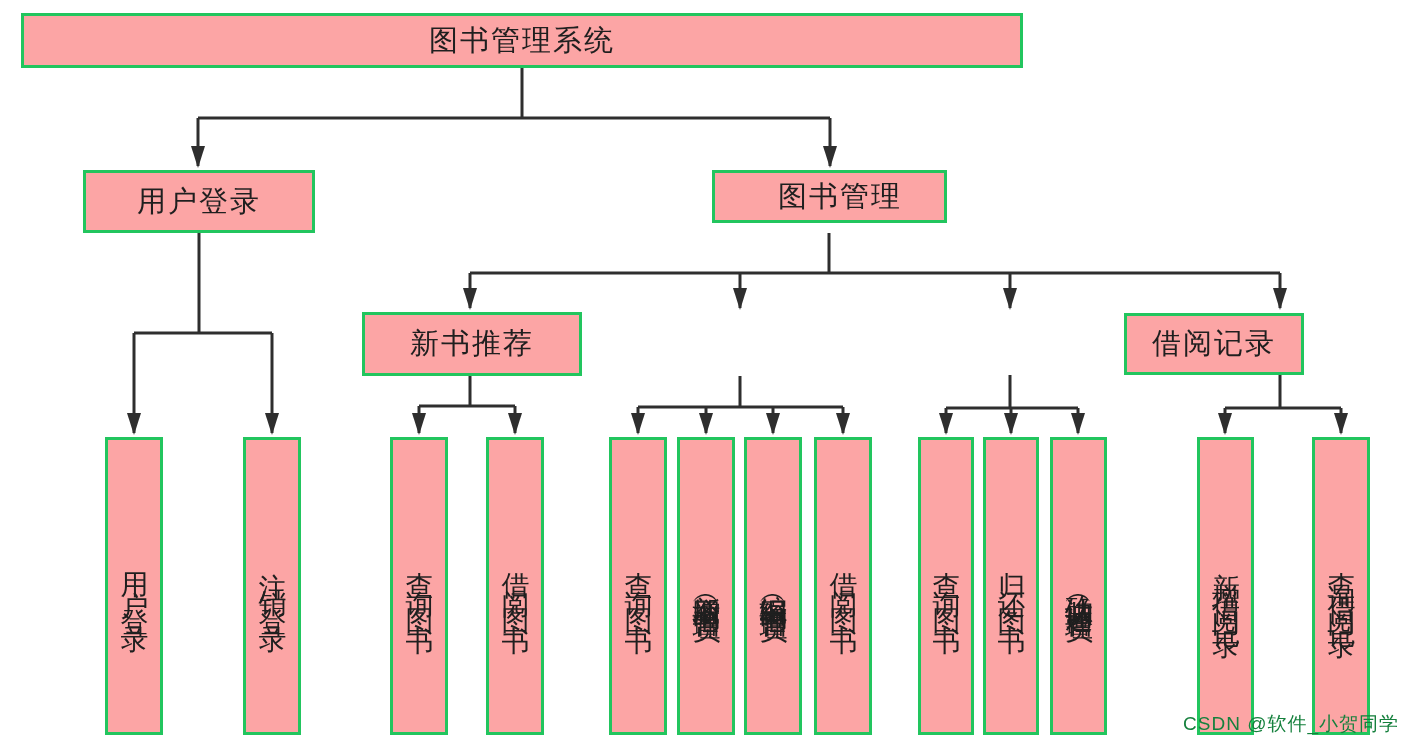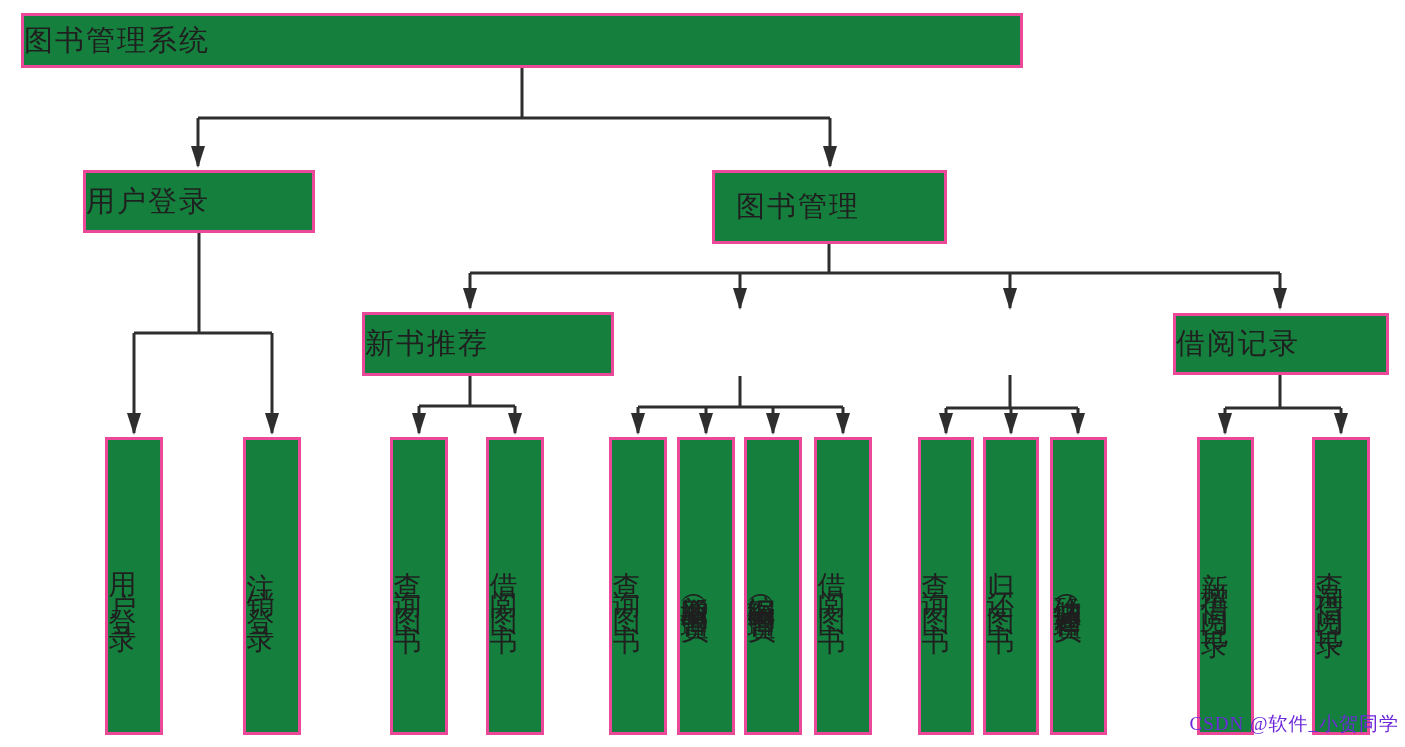--- a/index.html
+++ b/index.html
@@ -8,40 +8,41 @@
     position: relative;
     width: 1405px;
     height: 747px;
     background: #ffffff;
     overflow: hidden;
   }
   .canvas * { box-sizing: border-box; }
   svg.wires { position: absolute; left: 0; top: 0; z-index: 1; }
   .node {
     position: absolute;
-    background: #15803d;
-    border: 3px solid #ec4899;
+    background: #fca5a5;
+    border: 3px solid #22c55e;
     display: flex;
     align-items: center;
+    justify-content: center;
     z-index: 2;
     color: #1f1f1f;
   }
   .h-node .label {
     font-size: 29px;
     letter-spacing: 2px;
     white-space: nowrap;
     color: #1f1f1f;
   }
   .n-root   { left: 21px;   top: 13px;  width: 1002px; height: 55px; }
   .n-login  { left: 83px;   top: 170px; width: 232px;  height: 63px; }
-  .n-mgmt   { left: 712px;  top: 170px; width: 235px;  height: 74px; padding-left: 21px; }
-  .n-newrec { left: 362px;  top: 312px; width: 252px;  height: 64px; }
+  .n-mgmt   { left: 712px;  top: 170px; width: 235px;  height: 53px; padding-left: 21px; }
+  .n-newrec { left: 362px;  top: 312px; width: 220px;  height: 64px; }
   .n-bborrow{ left: 633px;  top: 312px; width: 215px;  height: 64px; }
   .n-current{ left: 902px;  top: 313px; width: 216px;  height: 62px; }
-  .n-records{ left: 1173px; top: 313px; width: 216px;  height: 62px; }
+  .n-records{ left: 1124px; top: 313px; width: 180px;  height: 62px; }
 
   .leaf { top: 437px; height: 298px; width: 58px; }
   .v-label {
     writing-mode: vertical-rl;
     text-orientation: mixed;
     font-size: 28px;
     line-height: 1;
     color: #1f1f1f;
   }
   .l-1  { left: 105px; }
@@ -57,24 +58,23 @@
   .l-11 { left: 1050px; width: 57px; }
   .l-12 { left: 1197px; width: 57px; }
   .l-13 { left: 1312px; width: 58px; }
 
   .watermark {
     position: absolute;
     right: 6px;
     bottom: 10px;
     font-size: 19px;
     letter-spacing: 1px;
-    color: #6d28d9;
+    color: #15803d;
     z-index: 3;
     white-space: nowrap;
-    font-family: Liberation Serif, serif;
   }
 </style>
 </head>
 <body>
 
 <div class="canvas">
 
   <svg class="wires" width="1405" height="747" viewBox="0 0 1405 747">
     <defs>
       <marker id="arrow" viewBox="0 0 22 14" refX="20" refY="7" markerWidth="22" markerHeight="14" markerUnits="userSpaceOnUse" orient="auto">

